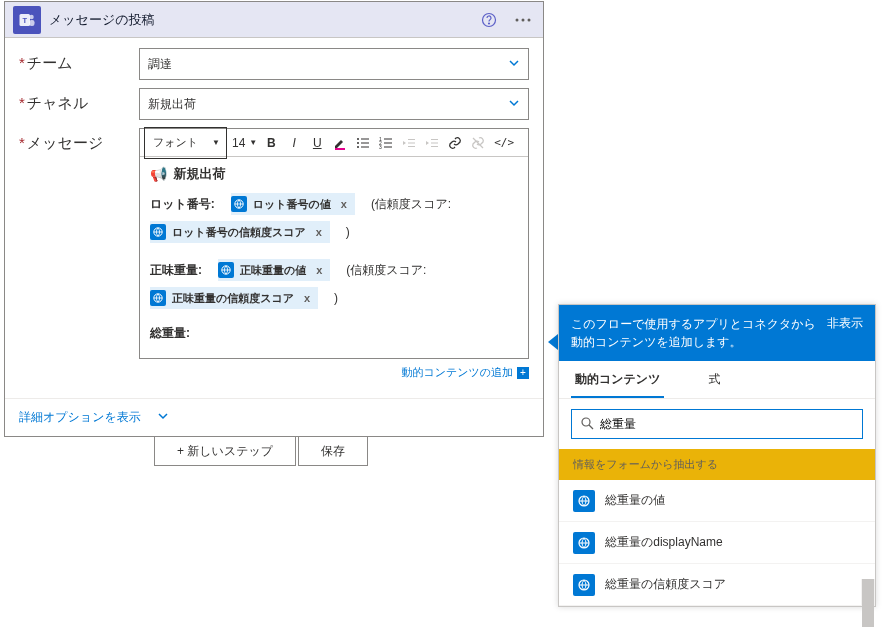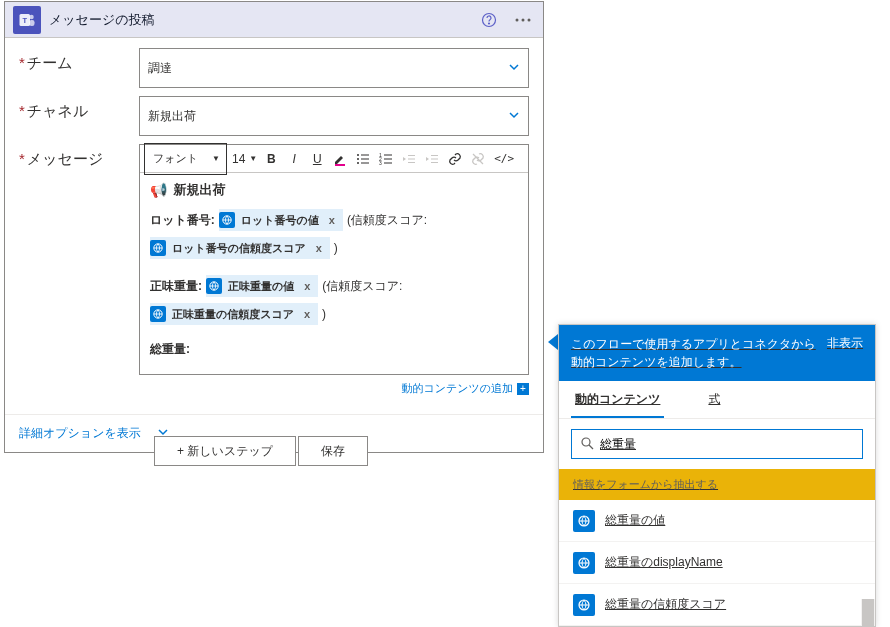--- a/index.html
+++ b/index.html
@@ -12,54 +12,54 @@
 .card-title { flex: 1; font-size: 13px; color: #0f172a; }
 .card-help, .card-more { width: 28px; height: 28px; display: flex; align-items: center; justify-content: center; color: #605e5c; cursor: pointer; margin-right: 6px; }
 .card-help { color: #5b5fc7; }
 
 .card-body { padding: 10px 14px 8px 14px; }
 .row { display: flex; align-items: flex-start; margin-bottom: 8px; }
 .row-label { width: 120px; padding-top: 6px; font-size: 15px; color: #323130; }
 .star { color: #a4262c; margin-right: 2px; }
 .row-field { flex: 1; }
 
-.select { display: flex; align-items: center; justify-content: space-between; border: 1px solid #8a8886; background: #fff; height: 40px; padding: 0 8px; cursor: pointer; }
+.select { display: flex; align-items: center; justify-content: space-between; border: 1px solid #8a8886; background: #fff; height: 32px; padding: 0 8px; cursor: pointer; }
 .select-val { font-size: 12px; }
 .chev { color: #0078d4; }
 
 .editor { border: 1px solid #8a8886; }
 .toolbar { display: flex; align-items: center; height: 28px; border-bottom: 1px solid #c8c6c4; padding: 0 4px; gap: 1px; }
 .tb-btn { height: 32px; min-width: 22px; display: flex; align-items: center; justify-content: center; padding: 0 4px; cursor: pointer; font-size: 12px; color: #323130; }
 .tb-btn.font-sel { border: 1px solid #323130; padding: 0 6px 0 8px; font-size: 11px; gap: 14px; }
 .tb-btn.size-sel { padding: 0 2px 0 4px; gap: 4px; }
 .tb-caret { font-size: 8px; }
 .tb-disabled { color: #c8c6c4; }
 
 .editor-body { padding: 8px 10px 10px 10px; }
 .announce { display: flex; align-items: center; gap: 6px; font-weight: 700; font-size: 13px; margin-bottom: 10px; }
 .megaphone { color: #c50f1f; font-size: 14px; }
 
-.line { display: flex; align-items: center; flex-wrap: wrap; gap: 4px; font-size: 12px; margin-bottom: 6px; }
+.line { display: flex; align-items: center; flex-wrap: wrap; gap: 16px; font-size: 12px; margin-bottom: 6px; }
 .line .lbl { font-weight: 700; }
 .token { display: inline-flex; align-items: center; background: #e1effa; height: 22px; gap: 4px; font-size: 11px; padding: 0 4px 0 0; font-weight: bold; }
 .token .tico { width: 16px; height: 16px; background: #0078d4; border-radius: 2px; display: flex; align-items: center; justify-content: center; }
 .token .tico svg { width: 10px; height: 10px; }
 .token .tx { padding: 0 2px; color: #323130; }
 .token .txrm { width: 14px; text-align: center; color: #605e5c; cursor: pointer; }
 .ptxt { color: #323130; font-size: 12px; }
 
 .add-dyn { text-align: right; font-size: 11px; color: #0078d4; padding: 6px 0 2px 0; }
 .add-dyn .plus { display: inline-block; width: 12px; height: 12px; background: #0078d4; color: #fff; text-align: center; line-height: 12px; font-size: 10px; margin-left: 4px; vertical-align: middle; }
 
 .adv { padding: 10px 14px; color: #0078d4; font-size: 12px; display: flex; align-items: center; gap: 16px; border-top: 1px solid #edebe9; cursor: pointer; }
 
 .footer-btns { position: absolute; left: 154px; top: 436px; display: flex; gap: 2px; }
 .btn { border: 1px solid #8a8886; background: #fff; height: 30px; padding: 0 22px; display: flex; align-items: center; font-size: 12px; cursor: pointer; color: #323130; }
 
-.flyout { position: absolute; left: 558px; top: 324px; width: 318px; border: 1px solid #c8c6c4; background: #fff; box-shadow: 0 0 6px rgba(0,0,0,.15); text-decoration: underline; }
+.flyout { position: absolute; left: 558px; top: 304px; width: 318px; border: 1px solid #c8c6c4; background: #fff; box-shadow: 0 0 6px rgba(0,0,0,.15); }
 .flyout-pointer { position: absolute; left: 548px; top: 334px; width: 0; height: 0; border-top: 8px solid transparent; border-bottom: 8px solid transparent; border-right: 10px solid #0078d4; }
 .fly-head { background: #0078d4; color: #fff; padding: 10px 12px; font-size: 12px; display: flex; align-items: flex-start; }
 .fly-head-text { flex: 1; line-height: 1.5; }
 .fly-hide { color: #fff; font-size: 12px; cursor: pointer; margin-left: 8px; }
 .fly-tabs { display: flex; border-bottom: 1px solid #edebe9; padding: 0 12px; }
 .fly-tab { padding: 10px 4px 8px 4px; margin-right: 40px; font-size: 12px; cursor: pointer; }
 .fly-tab.active { font-weight: 600; border-bottom: 2px solid #0078d4; }
 .fly-search-wrap { padding: 10px 12px; }
 .fly-search { display: flex; align-items: center; border: 1.5px solid #0078d4; height: 30px; padding: 0 8px; }
 .fly-search input { border: none; outline: none; flex: 1; font-size: 12px; }

